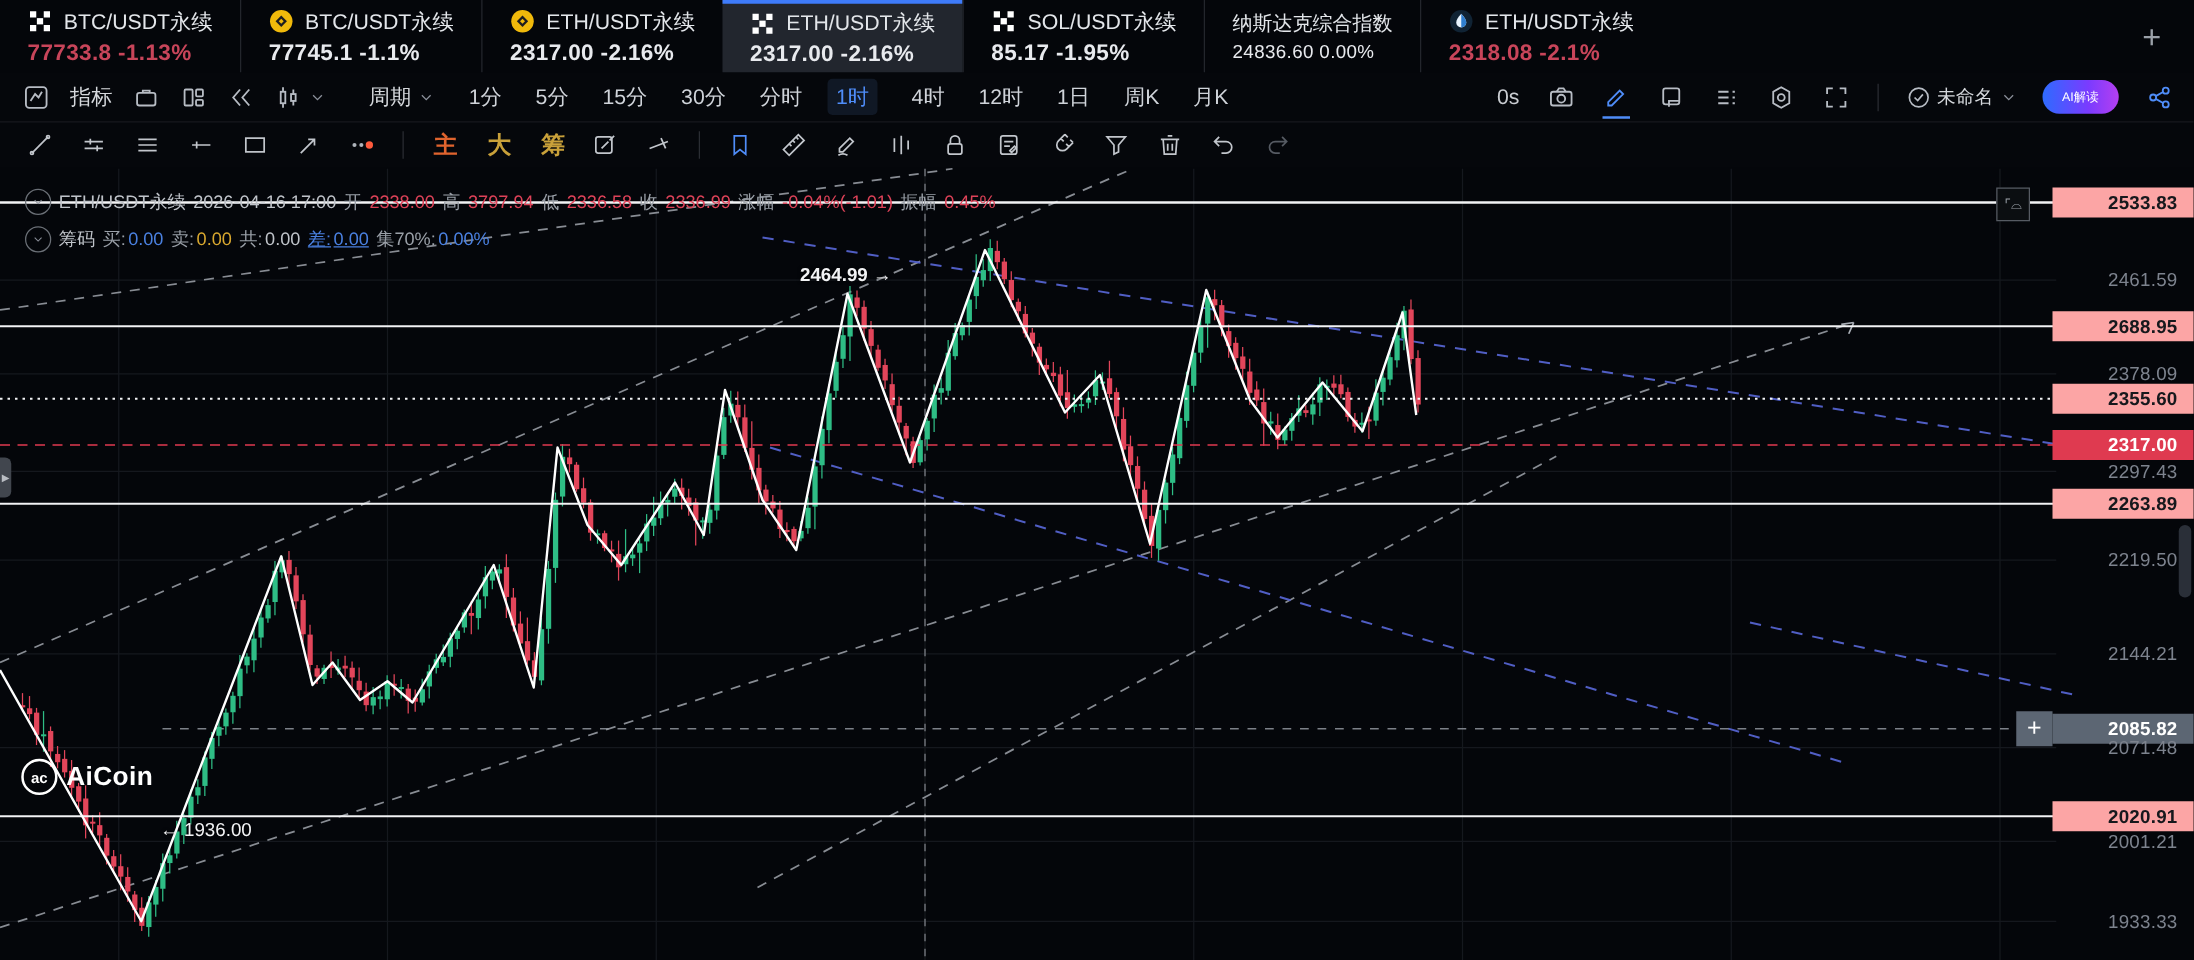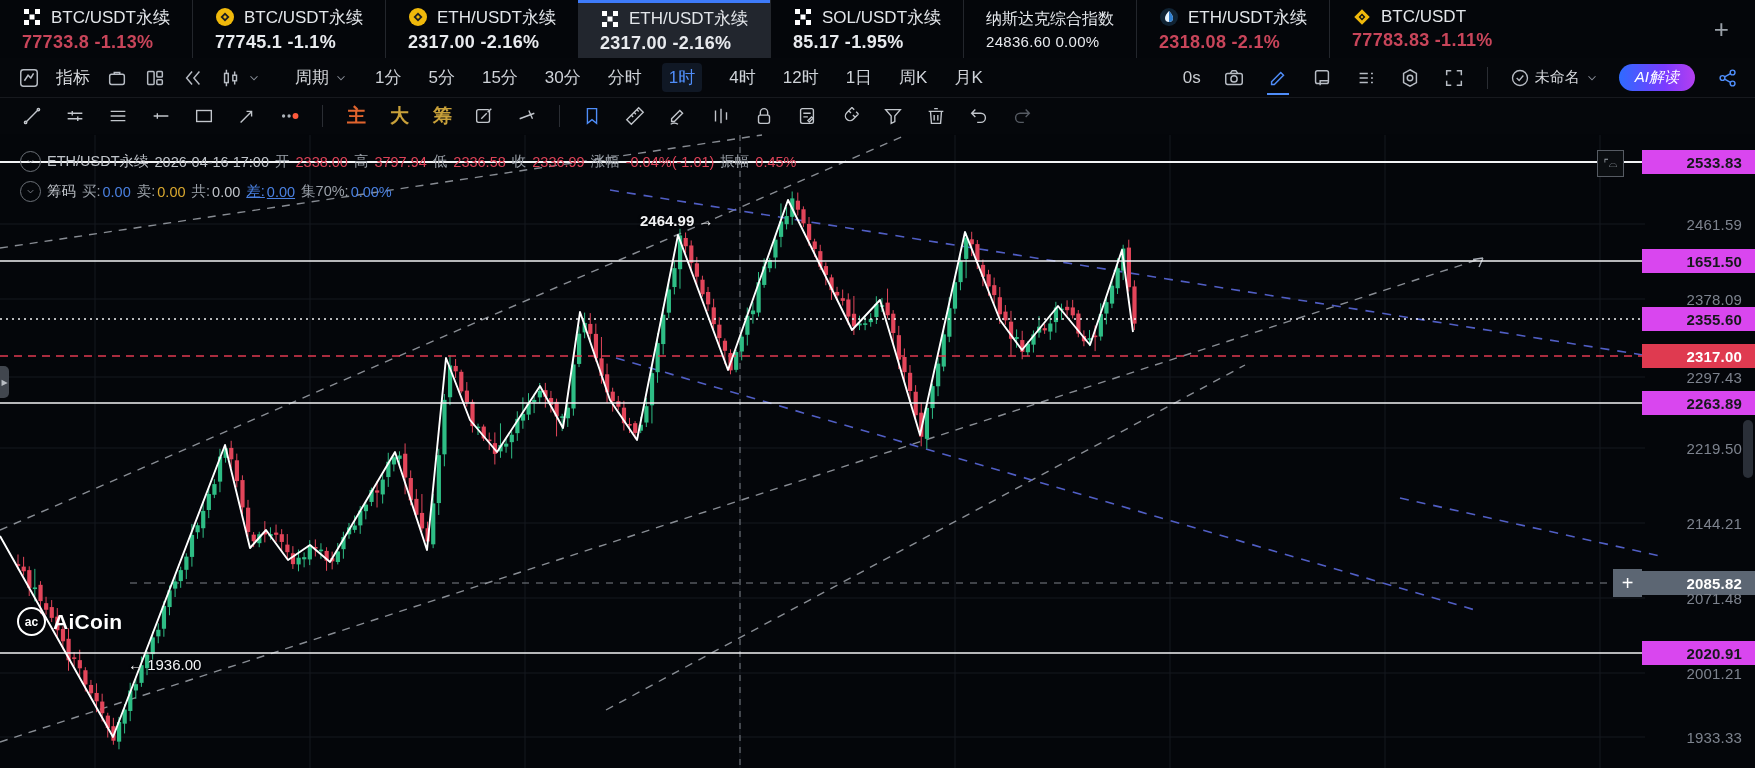--- a/index.html
+++ b/index.html
@@ -26,22 +26,22 @@
   .tbico{width:22px;height:22px;stroke:#b7bcc4;fill:none;stroke-width:1.6;flex:0 0 auto;}
   .tbtn{display:flex;align-items:center;gap:5px;margin-left:16px;cursor:pointer;}
   .tlabel{font-size:17px;color:#d5d8dc;white-space:nowrap;}
   .period{font-size:17px;color:#cfd3d9;margin-left:27px;cursor:pointer;white-space:nowrap;}
   .period.active{color:#4f8df9;background:#101825;border-radius:4px;padding:3px 7px;margin-left:20px;}
   .chev{width:14px;height:14px;stroke:#8a8f99;fill:none;stroke-width:1.8;}
   #tb-right{margin-left:auto;display:flex;align-items:center;gap:0;margin-right:16px;}
   #tb-right .tbtn{margin-left:22px;}
   .vdiv{width:1px;height:22px;background:#2a2d33;margin-left:22px;}
   #ai-btn{margin-left:20px;height:27px;padding:0 16px;border-radius:14px;color:#fff;
-          font-size:15px;display:flex;align-items:center;cursor:pointer;
-          background:linear-gradient(90deg,#2e6bff,#7a3bff 60%,#b43ff0);font-style:italic;}
+          font-size:10px;display:flex;align-items:center;cursor:pointer;
+          background:linear-gradient(90deg,#2e6bff,#7a3bff 60%,#b43ff0);}
   .pencil-active{position:relative;}
   .pencil-active:after{content:"";position:absolute;left:0;right:0;bottom:-6px;height:2px;background:#4f8df9;}
   
   #drawbar{position:absolute;top:97px;left:0;width:1755px;height:36px;display:flex;
            align-items:center;background:#05070b;border-top:1px solid #17191e;}
   .dtool{width:22px;height:22px;margin-left:21px;stroke:#c2c6cc;fill:none;stroke-width:1.5;cursor:pointer;flex:0 0 auto;}
   .dtext{font-size:19px;font-weight:700;margin-left:24px;cursor:pointer;}
   .dtool.active-blue{stroke:#4f8df9;}
   .dtool.dim{stroke:#565b63;}
   
@@ -50,21 +50,21 @@
             font-size:14.5px;white-space:nowrap;}
   .il-gray{color:#9aa0a8;} .il-white{color:#bfc3c9;} .il-red{color:#dd4258;}
   .il-blue{color:#4a80e0;} .il-yellow{color:#d9a82f;}
   .il-blue-u{color:#4a80e0;text-decoration:underline;}
   .circ-chev{width:19px;height:19px;border:1.4px solid #6b7077;border-radius:50%;
              display:flex;align-items:center;justify-content:center;flex:0 0 auto;}
   .plabel{position:absolute;z-index:4;width:113px;height:24px;left:1642px;
           display:flex;align-items:center;justify-content:flex-end;padding-right:13px;
           box-sizing:border-box;font-size:15px;letter-spacing:.2px;}
   .pl-gray{color:#7d838e;}
-  .pl-white{background:#d946ef;color:#16181c;font-weight:600;padding-left:16px;}
+  .pl-white{background:#fca5a5;color:#16181c;font-weight:600;padding-left:16px;}
   .pl-red{background:#df3a50;color:#fff;font-weight:600;}
   .pl-slate{background:#5c6673;color:#ffffff;font-weight:600;}
   .annot{position:absolute;z-index:4;color:#f2f3f5;font-size:15px;font-weight:600;
          text-shadow:0 0 3px #000;white-space:nowrap;}
   #logo{position:absolute;left:17px;top:607px;z-index:4;display:flex;align-items:center;gap:7px;}
   #logo .badge{width:25px;height:25px;border:2.5px solid #fff;border-radius:50%;color:#fff;
                font-size:12px;font-weight:800;display:flex;align-items:center;justify-content:center;}
   #logo .word{color:#fff;font-size:21px;font-weight:800;letter-spacing:.3px;}
   #lefttab{position:absolute;left:0;top:366px;width:9px;height:32px;background:#41464e;
            border-radius:0 5px 5px 0;z-index:4;display:flex;align-items:center;justify-content:center;
@@ -278,31 +278,20 @@
       <div class="tab">
         <div class="trow">
           <svg class="exico" viewBox="0 0 20 20">
             <circle cx="10" cy="10" r="9" fill="#102334"></circle>
             <path d="M10,4c2.6,3 4,4.8 4,7a4,4 0 0 1-8,0c0-2.2,1.4-4,4-7z" fill="#e8f4ff"></path>
             <path d="M10,4c2.6,3 4,4.8 4,7a4,4 0 0 1-4,4z" fill="#2f7fd0"></path>
           </svg>
           <span class="tsym">ETH/USDT永续</span>
         </div>
         <div class="tprice tone-red">2318.08  -2.1%</div>
-      </div>
-      <div class="tab">
-        <div class="trow">
-          <svg class="exico" viewBox="0 0 20 20">
-            <rect x="4.5" y="4.5" width="11" height="11" transform="rotate(45 10 10)" fill="#f0b90b"></rect>
-            <rect x="7.6" y="7.6" width="4.8" height="4.8" transform="rotate(45 10 10)" fill="#0b0e11"></rect>
-            <rect x="9" y="9" width="2" height="2" transform="rotate(45 10 10)" fill="#f0b90b"></rect>
-          </svg>
-          <span class="tsym">BTC/USDT</span>
-        </div>
-        <div class="tprice tone-red">77783.83  -1.11%</div>
       </div>
     </div>
   <div id="addtab">+</div>
 </header>
 
 <div id="toolbar">
   <div class="tbtn" style="margin-left:18px">
     <svg class="tbico">
         <use href="#s-chart"></use>
       </svg>
@@ -951,21 +940,21 @@
   <span class="il-gray" style="margin-right:-4px">集70%:</span>
     <span class="il-blue">0.00%</span>
 </div>
 
 <div class="annot" style="left:640px;top:212px;">2464.99 →</div>
 <div class="annot" style="left:128px;top:656px;font-weight:500;">← 1936.00</div>
 
 <div id="price-axis">
     <div class="plabel pl-white" style="top: 150px;">2533.83</div>
     <div class="plabel pl-gray" style="top: 212px;">2461.59</div>
-    <div class="plabel pl-white" style="top: 249px;">1651.50</div>
+    <div class="plabel pl-white" style="top: 249px;">2688.95</div>
     <div class="plabel pl-gray" style="top: 287px;">2378.09</div>
     <div class="plabel pl-white" style="top: 307px;">2355.60</div>
     <div class="plabel pl-red" style="top: 344px;">2317.00</div>
     <div class="plabel pl-gray" style="top: 365px;">2297.43</div>
     <div class="plabel pl-white" style="top: 391px;">2263.89</div>
     <div class="plabel pl-gray" style="top: 436px;">2219.50</div>
     <div class="plabel pl-gray" style="top: 511px;">2144.21</div>
     <div class="plabel pl-slate" style="top: 571px;">2085.82</div>
     <div class="plabel pl-gray" style="top: 586px;">2071.48</div>
     <div class="plabel pl-white" style="top: 641px;">2020.91</div>

